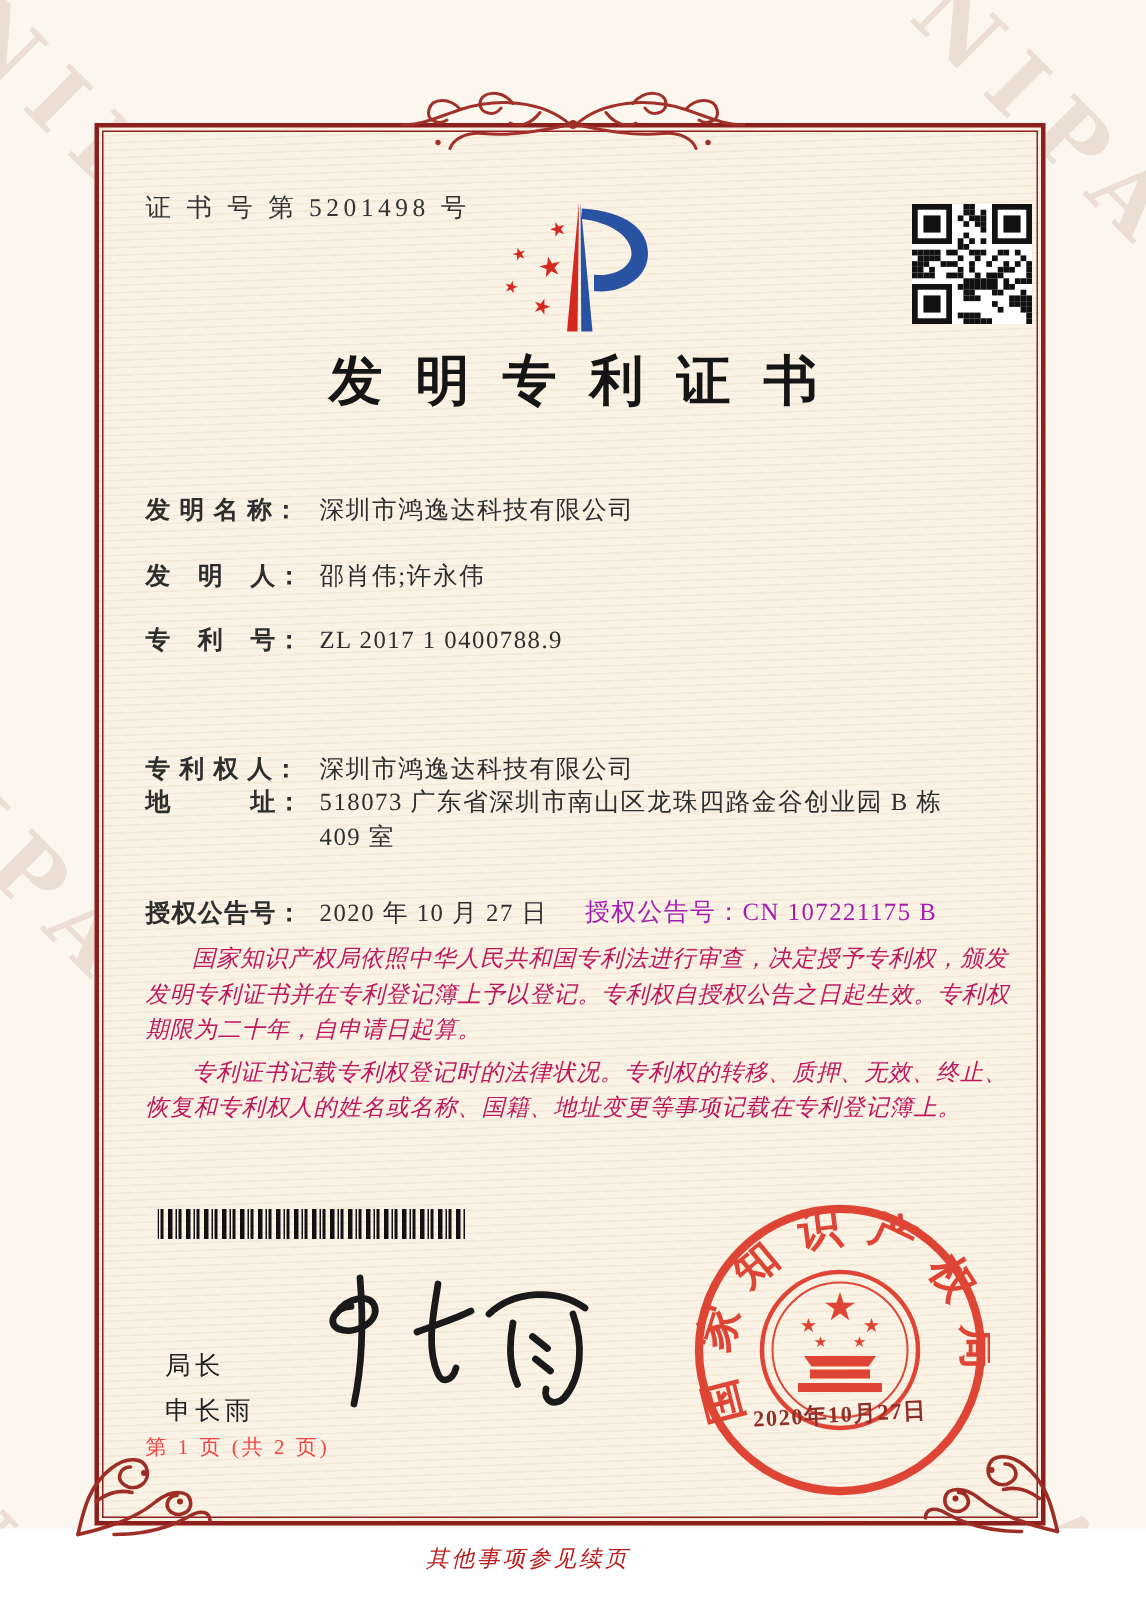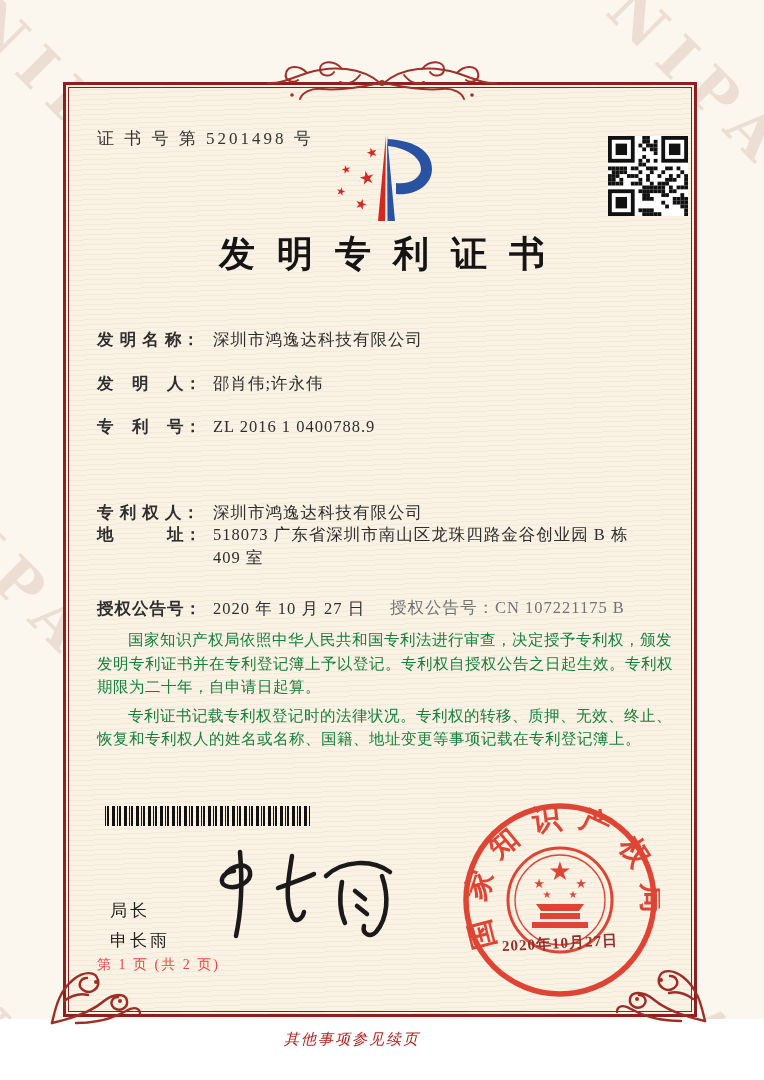--- a/index.html
+++ b/index.html
@@ -23,24 +23,24 @@
   .certno{position:absolute;left:97px;top:127px;font-size:17px;letter-spacing:3px;color:#333;}
   .logo{position:absolute;left:328px;top:131px;}
   .qr{position:absolute;left:608px;top:136px;}
 
   .title{position:absolute;left:0;top:230px;width:100%;text-align:center;
          font-size:36px;font-weight:600;color:#151515;letter-spacing:22px;text-indent:22px;}
 
   .field-row{position:absolute;left:97px;font-size:16.5px;color:#2e2e2e;letter-spacing:1px;line-height:23px;}
   .flabel{display:inline-block;width:116px;vertical-align:top;font-weight:bold;}
   .fvalue{display:inline-block;vertical-align:top;max-width:448px;}
-  .grant-right{position:absolute;left:390px;top:597px;font-size:16.5px;color:#737373;letter-spacing:1px;}
+  .grant-right{position:absolute;left:390px;top:597px;font-size:16.5px;color:#a21caf;letter-spacing:1px;}
 
   .paras{position:absolute;left:97px;top:628px;width:576px;font-size:15.5px;line-height:23.5px;
-         color:#15803d;letter-spacing:.5px;}
+         color:#be185d;font-style:italic;letter-spacing:.5px;}
   .paras p{margin:0 0 5px 0;text-indent:2em;}
 
   .barcode{position:absolute;left:105px;top:806px;}
 
   .signer{position:absolute;left:110px;top:868px;z-index:4;
           font-family:"Liberation Sans","DejaVu Sans",sans-serif;
           font-size:17px;color:#222;letter-spacing:3px;line-height:30px;margin-top:28px;}
   .signature{position:absolute;left:196px;top:846px;z-index:4;}
 
   .seal{position:absolute;left:460px;top:800px;width:200px;height:200px;z-index:5;
@@ -262,21 +262,21 @@
 
     <div class="title">发明专利证书</div>
 
     <div class="field-row" style="top:328px">
       <span class="flabel">发 明 名 称：</span><span class="fvalue">深圳市鸿逸达科技有限公司</span>
     </div>
     <div class="field-row" style="top:372px">
       <span class="flabel">发　明　人：</span><span class="fvalue">邵肖伟;许永伟</span>
     </div>
     <div class="field-row" style="top:415px">
-      <span class="flabel">专　利　号：</span><span class="fvalue">ZL 2016 1 0400788.9</span>
+      <span class="flabel">专　利　号：</span><span class="fvalue">ZL 2017 1 0400788.9</span>
     </div>
     <div class="field-row" style="top:501px">
       <span class="flabel">专 利 权 人：</span><span class="fvalue">深圳市鸿逸达科技有限公司</span>
     </div>
     <div class="field-row" style="top:523px">
       <span class="flabel">地　　　址：</span><span class="fvalue">518073 广东省深圳市南山区龙珠四路金谷创业园 B 栋 409 室</span>
     </div>
     <div class="field-row" style="top:597px">
       <span class="flabel">授权公告号：</span><span class="fvalue">2020 年 10 月 27 日</span>
     </div>

